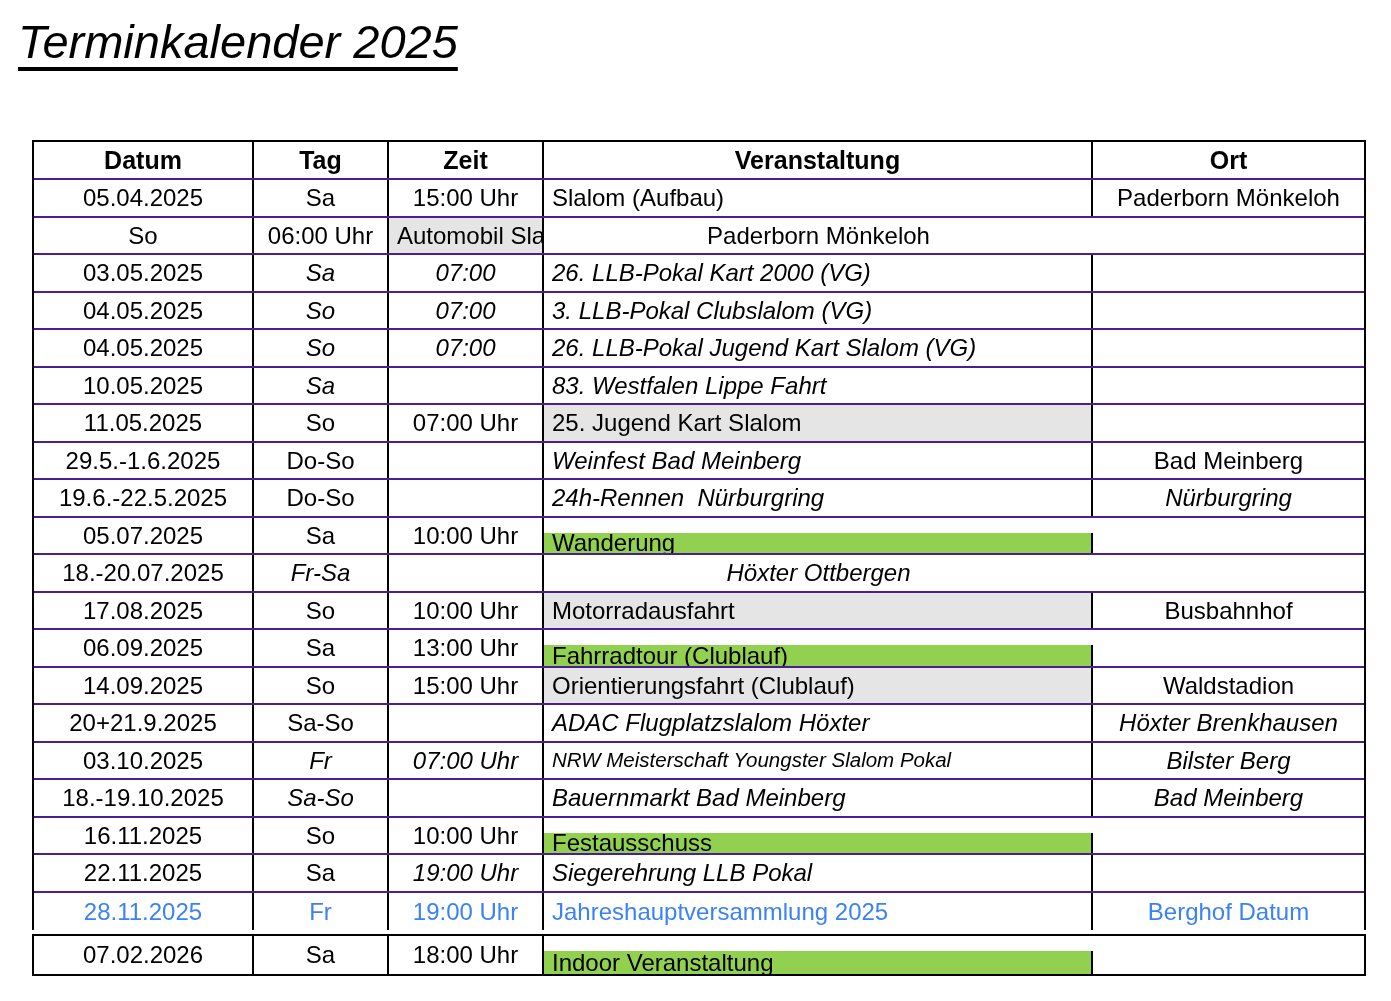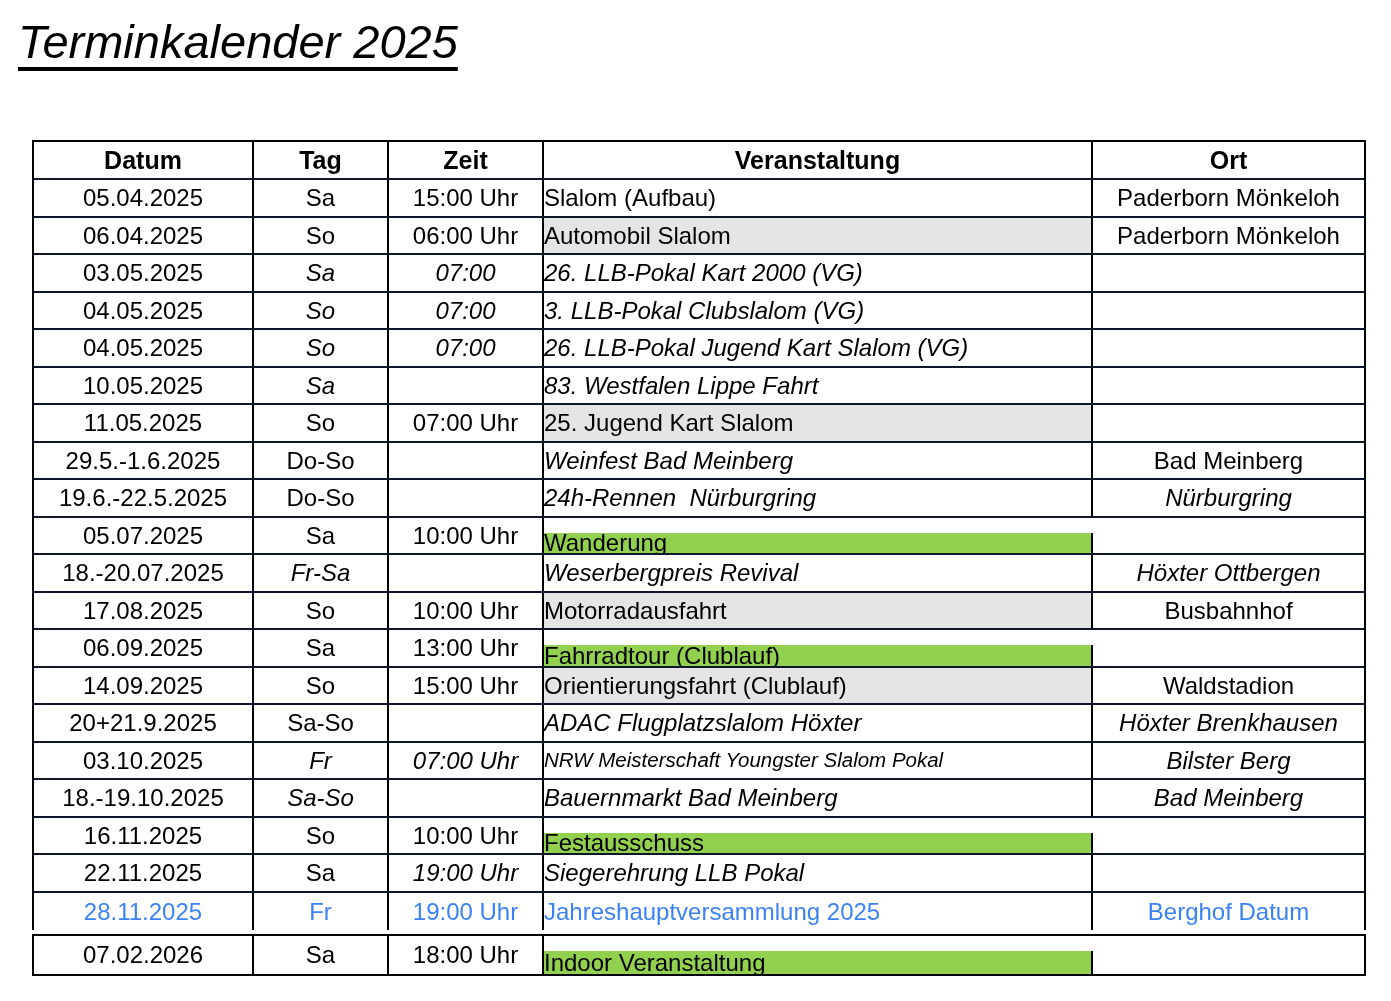--- a/index.html
+++ b/index.html
@@ -31,37 +31,37 @@
     border: 2px solid #000000;
     background: #ffffff;
   }
   #table-main { top: 140px; }
   #table-end  { top: 934px; }
 
   .trow {
     display: grid;
     grid-template-columns: 220px 135px 155px 549px 271px;
     height: 37.5px;
-    border-bottom: 2px solid #0f172a;
+    border-bottom: 2px solid #4c1d95;
   }
   .trow:last-child { border-bottom: none; }
   .trow.header { height: 38px; }
 
   .cell {
     display: flex;
     align-items: center;
     justify-content: center;
     border-right: 2px solid #000000;
     font-size: 24px;
     line-height: 1.05;
     white-space: pre;
     overflow: hidden;
   }
   .cell.c4 { border-right: none; border-radius: 13px; }
-  .cell.c3 { justify-content: flex-start; padding-left: 0; }
+  .cell.c3 { justify-content: flex-start; padding-left: 8px; }
 
   .hcell {
     font-weight: 700;
     font-size: 25px;
     justify-content: center !important;
     padding-left: 0 !important;
   }
 
   .i { font-style: italic; }
   .red { color: #3b82f6; }
@@ -91,21 +91,20 @@
         <div class="cell hcell c4">Ort</div>
       </div>
   <div class="trow">
         <div class="cell c0">05.04.2025</div>
         <div class="cell c1">Sa</div>
         <div class="cell c2">15:00 Uhr</div>
         <div class="cell c3">Slalom (Aufbau)</div>
         <div class="cell c4">Paderborn Mönkeloh</div>
       </div>
       <div class="trow">
-        <div class="cell c0">06.04.2025</div>
         <div class="cell c1">So</div>
         <div class="cell c2">06:00 Uhr</div>
         <div class="cell c3 hl-yellow">Automobil Slalom</div>
         <div class="cell c4">Paderborn Mönkeloh</div>
       </div>
       <div class="trow">
         <div class="cell c0">03.05.2025</div>
         <div class="cell c1 i">Sa</div>
         <div class="cell c2 i">07:00</div>
         <div class="cell c3 i">26. LLB-Pokal Kart 2000 (VG)</div>
@@ -157,21 +156,20 @@
         <div class="cell c0">05.07.2025</div>
         <div class="cell c1">Sa</div>
         <div class="cell c2">10:00 Uhr</div>
         <div class="cell c3 hl-green">Wanderung</div>
         <div class="cell c4"></div>
       </div>
       <div class="trow">
         <div class="cell c0">18.-20.07.2025</div>
         <div class="cell c1 i">Fr-Sa</div>
         <div class="cell c2"></div>
-        <div class="cell c3 i">Weserbergpreis Revival</div>
         <div class="cell c4 i">Höxter Ottbergen</div>
       </div>
       <div class="trow">
         <div class="cell c0">17.08.2025</div>
         <div class="cell c1">So</div>
         <div class="cell c2">10:00 Uhr</div>
         <div class="cell c3 hl-yellow">Motorradausfahrt</div>
         <div class="cell c4">Busbahnhof</div>
       </div>
       <div class="trow">

